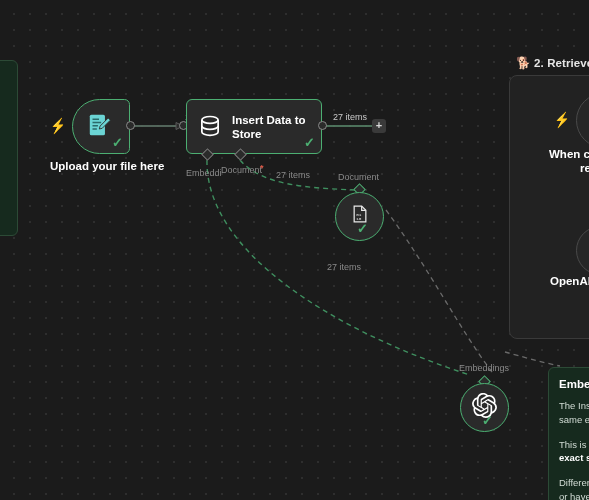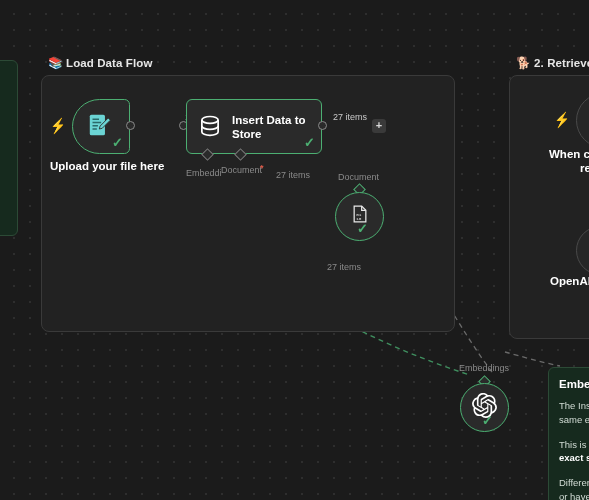--- a/index.html
+++ b/index.html
@@ -189,25 +189,20 @@
     <path d="M505 352 C 520 356, 540 362, 560 366" stroke="#6a6a6a" stroke-width="1.3" fill="none" stroke-dasharray="5 4"></path>
     <path d="M132 345 C 250 352, 380 350, 470 352" stroke="#6a6a6a" stroke-width="0" fill="none"></path>
   </svg>
 
   <div class="sticky" style="left:-66px; top:60px; width:84px; height:176px;">
     
     
     
   </div>
 
-  <div class="group-panel" style="left:41px; top:75px; width:412px; height:255px;">
-    <div class="group-title">
-      <span class="emoji">📚</span><span>Load Data Flow</span>
-    </div>
-  </div>
 
   <div class="group-panel" style="left:509px; top:75px; width:180px; height:262px;">
     <div class="group-title">
       <span class="emoji">🐕</span><span>2. Retriever F</span>
     </div>
   </div>
 
   <div class="bolt" style="left:49px; top:118px;">⚡</div>
   <div class="node-rect node-rounded-left" style="left:72px; top:99px; width:58px; height:55px;">
 

